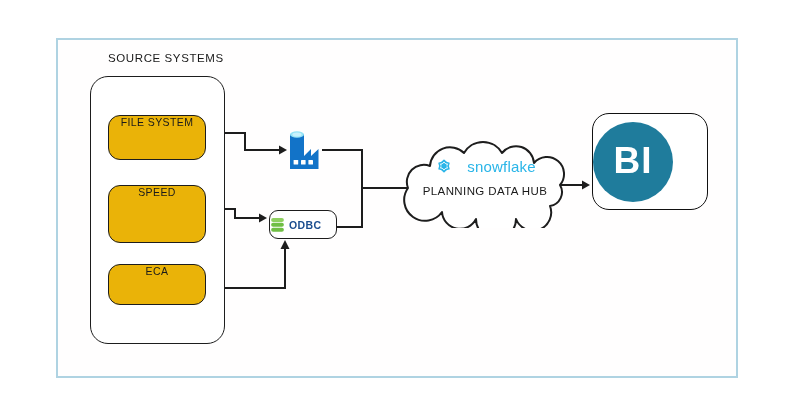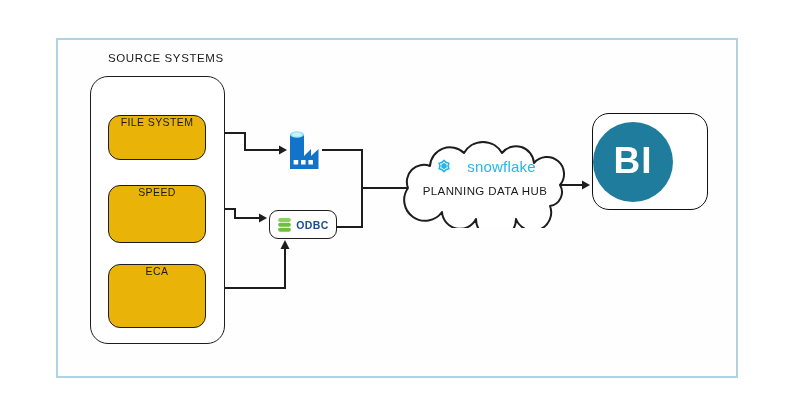--- a/index.html
+++ b/index.html
@@ -32,27 +32,27 @@
     border:1.6px solid var(--line);border-radius:18px;background:#ffffff;box-sizing:border-box;
   }
   .node{
     position:absolute;left:108px;width:98px;border:1.6px solid var(--line);
     border-radius:12px;background:#eab308;box-sizing:border-box;
     display:flex;align-items:flex-start;justify-content:center;
     font-size:10.5px;font-weight:500;letter-spacing:.4px;white-space:nowrap;
   }
   .node-file{top:115px;height:45px;}
   .node-speed{top:185px;height:58px;}
-  .node-eca{top:264px;height:64px;}
+  .node-eca{top:264px;height:41px;}
   .wires{position:absolute;left:0;top:0;width:800px;height:417px;pointer-events:none;}
   .factory{position:absolute;left:288px;top:129px;width:36px;height:44px;}
   .odbc{
     position:absolute;left:269px;top:210px;width:68px;height:29px;
     border:1.6px solid var(--line);border-radius:9px;background:#ffffff;box-sizing:border-box;
-    display:flex;align-items:center;justify-content:center;gap:4px;
+    display:flex;align-items:center;gap:4px;
   }
   .odbc-label{font-size:10.5px;font-weight:800;letter-spacing:.4px;color:var(--odbc-text);}
   .cloud{position:absolute;left:400px;top:133px;width:170px;height:95px;}
   .cloud-brand{
     position:absolute;left:400px;top:156px;width:170px;height:20px;
     display:flex;align-items:center;justify-content:center;gap:13px;
   }
   .cloud-brand-text{font-size:15px;font-weight:500;color:var(--snowflake-teal);letter-spacing:.2px;}
   .cloud-hub{
     position:absolute;left:400px;top:185px;width:170px;text-align:center;

